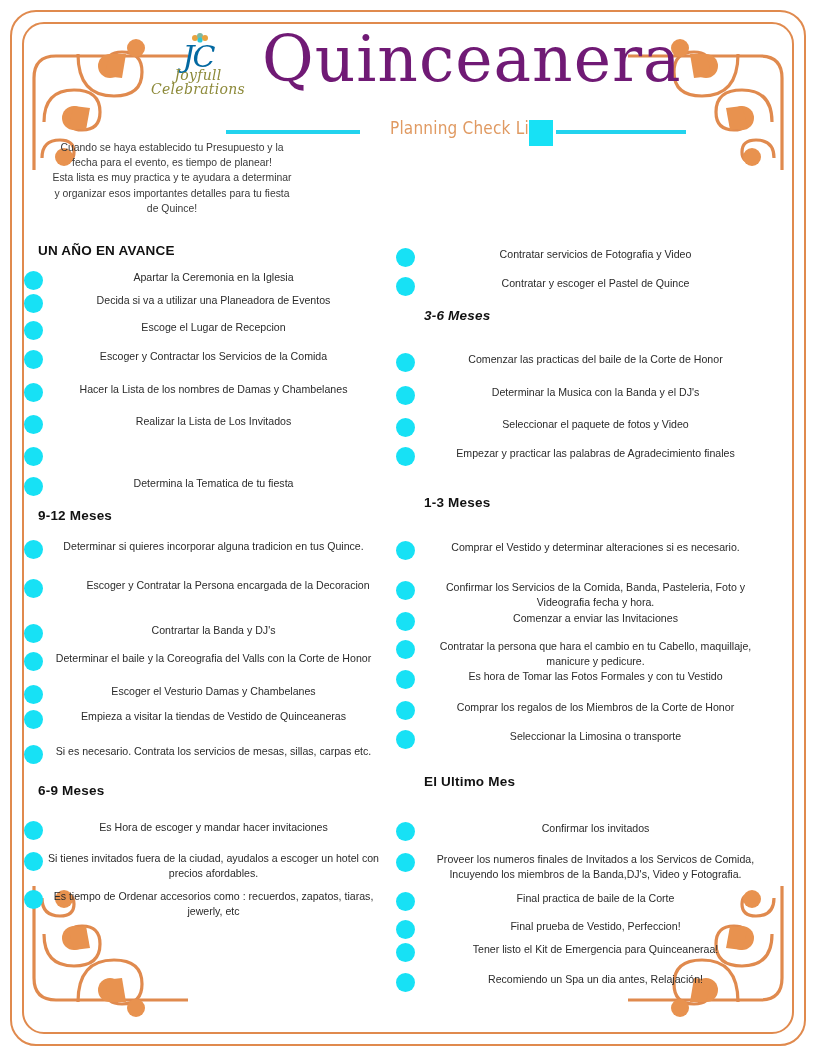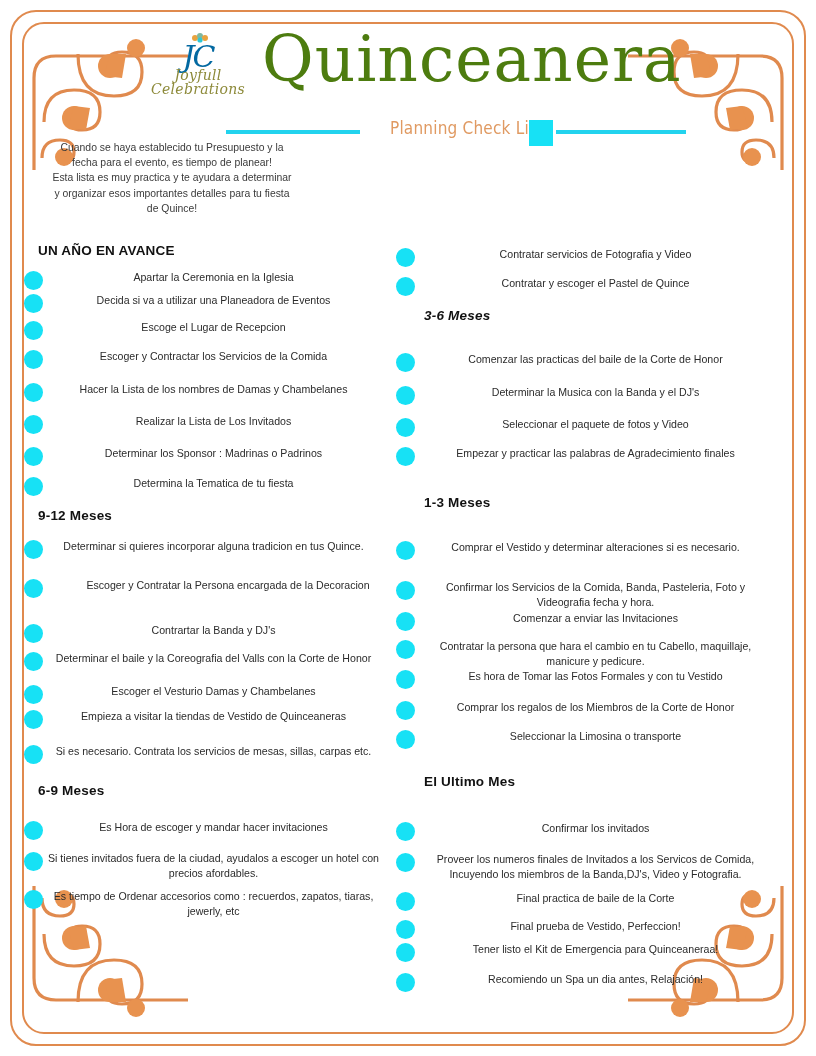--- a/index.html
+++ b/index.html
@@ -92,21 +92,21 @@
     margin-top: -4px;
     letter-spacing: 0.3px;
   }
   .main-title {
     position: absolute;
     left: 262px;
     top: 10px;
     font-family: "DejaVu Serif", serif;
     font-size: 63px;
     font-weight: 300;
-    color: #4d7c0f;
+    color: #701a75;
     line-height: 1;
     letter-spacing: 1px;
     white-space: nowrap;
   }
 
   
   .divider-row {
     position: absolute;
     left: 0;
     top: 118px;
@@ -314,21 +314,20 @@
       <div class="check-item" style="position: absolute; left: 0px; width: 100%; top: 142px;">
         <div class="bullet"></div>
         <div class="item-text">Hacer la Lista de los nombres de Damas y Chambelanes</div>
       </div>
       <div class="check-item" style="position: absolute; left: 0px; width: 100%; top: 174px;">
         <div class="bullet"></div>
         <div class="item-text">Realizar la Lista de Los Invitados</div>
       </div>
       <div class="check-item" style="position: absolute; left: 0px; width: 100%; top: 206px;">
         <div class="bullet"></div>
-        <div class="item-text">Determinar los Sponsor : Madrinas o Padrinos</div>
       </div>
       <div class="check-item" style="position: absolute; left: 0px; width: 100%; top: 236px;">
         <div class="bullet"></div>
         <div class="item-text">Determina la Tematica de tu fiesta</div>
       </div>
       <div class="section-heading" style="position: absolute; left: 14px; top: 268px;">9-12 Meses</div>
       <div class="check-item" style="position: absolute; left: 0px; width: 100%; top: 299px;">
         <div class="bullet"></div>
         <div class="item-text">Determinar si quieres incorporar alguna tradicion en tus Quince.</div>
       </div>

